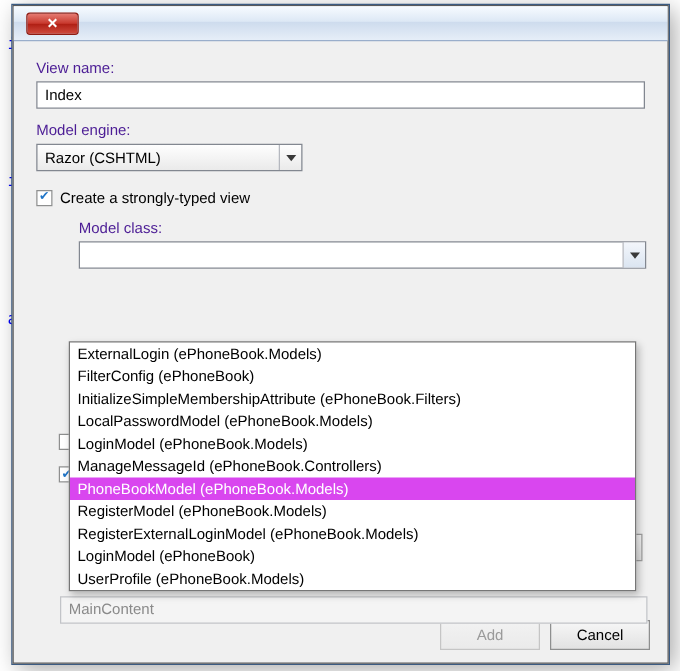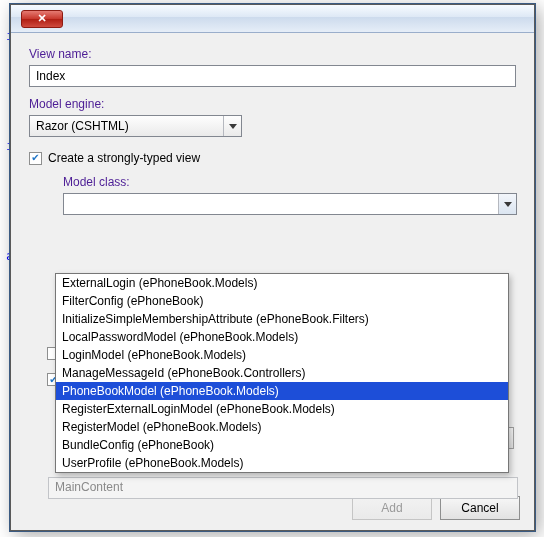--- a/index.html
+++ b/index.html
@@ -114,21 +114,21 @@
     font-size: 12px;
     box-shadow: 2px 3px 6px rgba(0,0,0,.25);
   }
   .dd-item {
     padding: 1px 6px;
     line-height: 16px;
     white-space: nowrap;
     cursor: pointer;
   }
   .dd-item.sel {
-    background: #1d4ed8;
+    background: #d946ef;
     color: #fff;
   }
 
   .under-section {
     position: absolute;
     left: 36px;
   }
   #scaffold-chk { top: 314px; }
   #reference-chk { top: 340px; }
   #partial-chk { top: 376px; }
@@ -236,23 +236,23 @@
 
     
     <div class="dropdown-list" id="dd" style="left:44px; top:240px; width:454px;">
         <div class="dd-item">ExternalLogin (ePhoneBook.Models)</div>
         <div class="dd-item">FilterConfig (ePhoneBook)</div>
         <div class="dd-item">InitializeSimpleMembershipAttribute (ePhoneBook.Filters)</div>
         <div class="dd-item">LocalPasswordModel (ePhoneBook.Models)</div>
         <div class="dd-item">LoginModel (ePhoneBook.Models)</div>
         <div class="dd-item">ManageMessageId (ePhoneBook.Controllers)</div>
         <div class="dd-item sel">PhoneBookModel (ePhoneBook.Models)</div>
+        <div class="dd-item">RegisterModel (ePhoneBook.Models)</div>
         <div class="dd-item">RegisterExternalLoginModel (ePhoneBook.Models)</div>
-        <div class="dd-item">RegisterModel (ePhoneBook.Models)</div>
-        <div class="dd-item">BundleConfig (ePhoneBook)</div>
+        <div class="dd-item">LoginModel (ePhoneBook)</div>
         <div class="dd-item">UserProfile (ePhoneBook.Models)</div>
       </div>
 
   </div>
 
   <div class="footer">
     <button class="btn disabled">Add</button>
     <button class="btn">Cancel</button>
   </div>
 </div>

